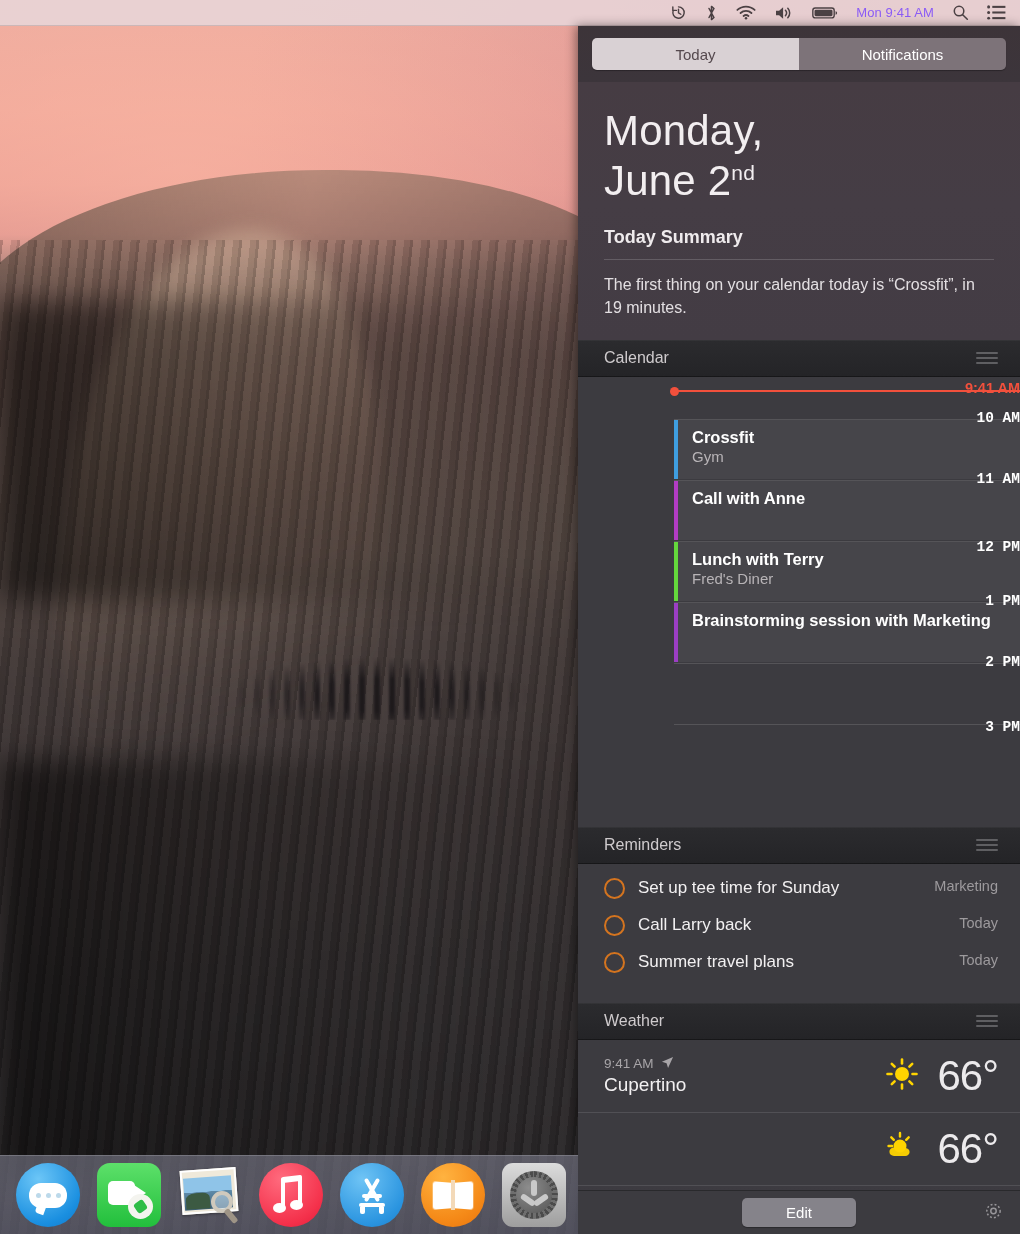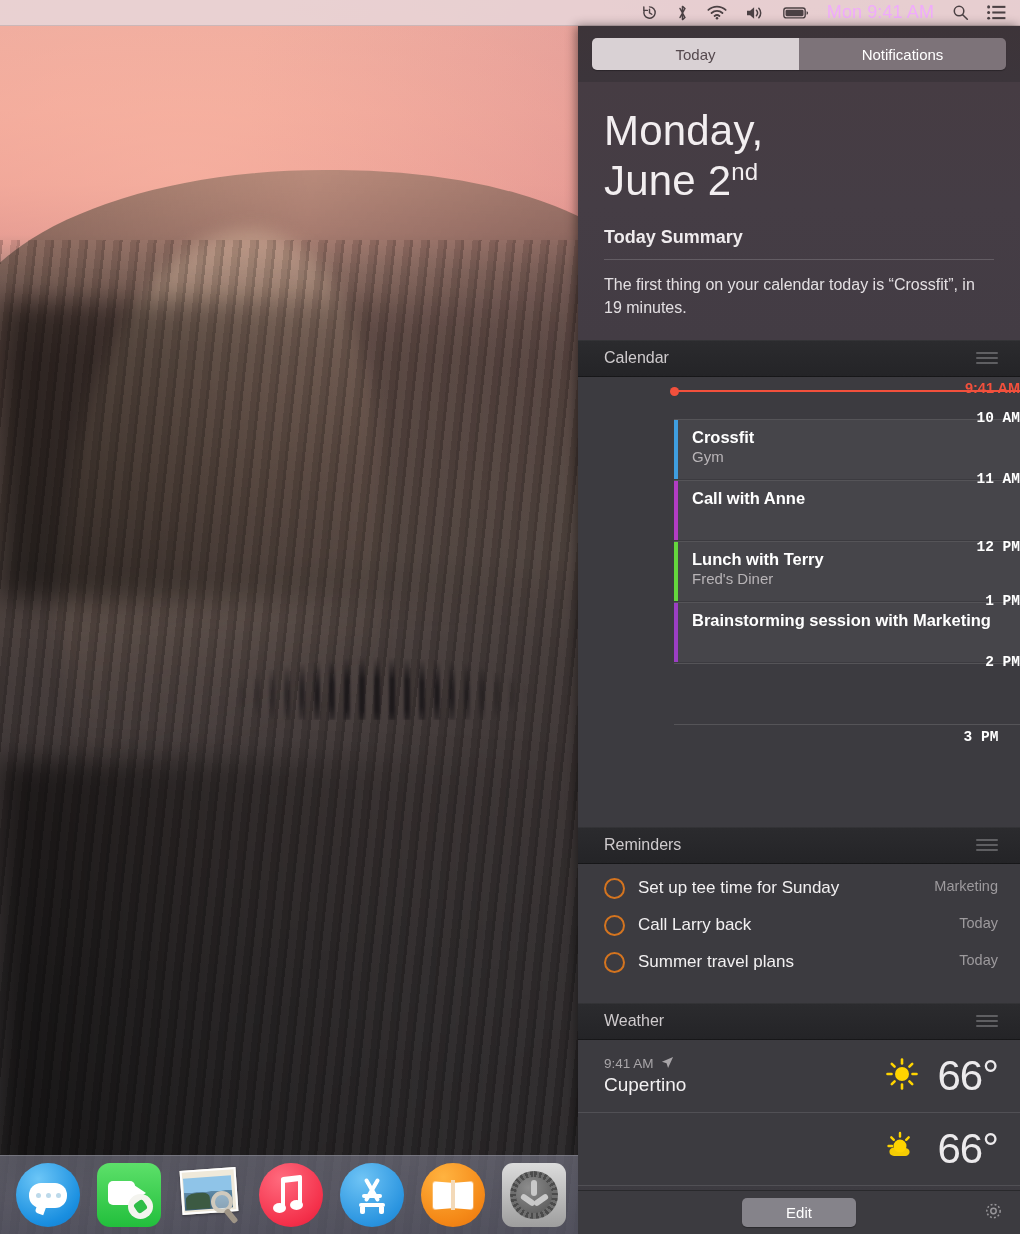--- a/index.html
+++ b/index.html
@@ -63,21 +63,21 @@
   
   #menubar {
     position: absolute; left: 0; top: 0; width: 1020px; height: 26px;
     background: rgba(232,214,218,0.86);
     display: flex; align-items: center; justify-content: flex-end;
     padding-right: 14px; gap: 18px;
     color: #2c2527; font-size: 14px;
     border-bottom: 1px solid rgba(0,0,0,0.12);
   }
   #menubar .mb-icon { display: flex; align-items: center; opacity: 0.9; }
-  #menubar .clock { font-size: 18px; letter-spacing: 0.1px; color: #f0abfc; text-align: center; }
+  #menubar .clock { font-size: 13px; letter-spacing: 0.1px; color: #8b5cf6; text-align: center; }
 
   
   #nc {
     position: absolute; right: 0; top: 26px; width: 442px; height: 1208px;
     background: linear-gradient(180deg, #3a3337 0%, #39363c 6%, #3c3a40 10%, #3d3b41 100%);
     display: flex; flex-direction: column;
     box-shadow: -2px 0 10px rgba(0,0,0,0.45);
     overflow: hidden;
   }
   #nc-top {
@@ -100,21 +100,21 @@
 
   
   #datehead {
     padding: 24px 26px 0 26px;
     background: linear-gradient(180deg, #463c43 0%, #453d45 100%);
   }
   .bigdate {
     color: #f2eef0; font-weight: 300; font-size: 42px; line-height: 1.18;
     letter-spacing: 0.2px;
   }
-  .bigdate .ord { font-size: 24px; vertical-align: super; line-height: 1; }
+  .bigdate .ord { font-size: 21px; vertical-align: super; line-height: 1; }
 
   .summary-wrap {
     padding: 22px 26px 20px 26px;
     background: linear-gradient(180deg, #453d45 0%, #433c44 100%);
   }
   .summary-title { color: #efebed; font-size: 18px; font-weight: bold; }
   .summary-rule { height: 1px; background: rgba(255,255,255,0.17); margin: 11px 0 14px 0; }
   .summary-body { color: #e3dfe2; font-size: 16px; line-height: 1.42; }
 
   
@@ -318,21 +318,21 @@
             <div class="hourlabel" style="top: 33px;">10 AM</div>
             <div class="hourline" style="top: 103px;"></div>
             <div class="hourlabel" style="top: 94px;">11 AM</div>
             <div class="hourline" style="top: 164px;"></div>
             <div class="hourlabel" style="top: 162px;">12 PM</div>
             <div class="hourline" style="top: 225px;"></div>
             <div class="hourlabel" style="top: 216px;">1 PM</div>
             <div class="hourline" style="top: 286px;"></div>
             <div class="hourlabel" style="top: 277px;">2 PM</div>
             <div class="hourline" style="top: 347px;"></div>
-            <div class="hourlabel" style="top: 352px; text-align: center;">3 PM</div>
+            <div class="hourlabel" style="top: 342px;">3 PM</div>
             <div class="event" style="top: 104px; height: 59px; border-left-color: rgb(178, 60, 196);">
               <div class="ev-title">Call with Anne</div>
             </div>
             <div class="event" style="top: 43px; height: 59px; border-left-color: rgb(63, 158, 224);">
               <div class="ev-title">Crossfit</div>
               <div class="ev-loc">Gym</div>
             </div>
             <div class="event" style="top: 165px; height: 59px; border-left-color: rgb(100, 216, 60);">
               <div class="ev-title">Lunch with Terry</div>
               <div class="ev-loc">Fred's Diner</div>

